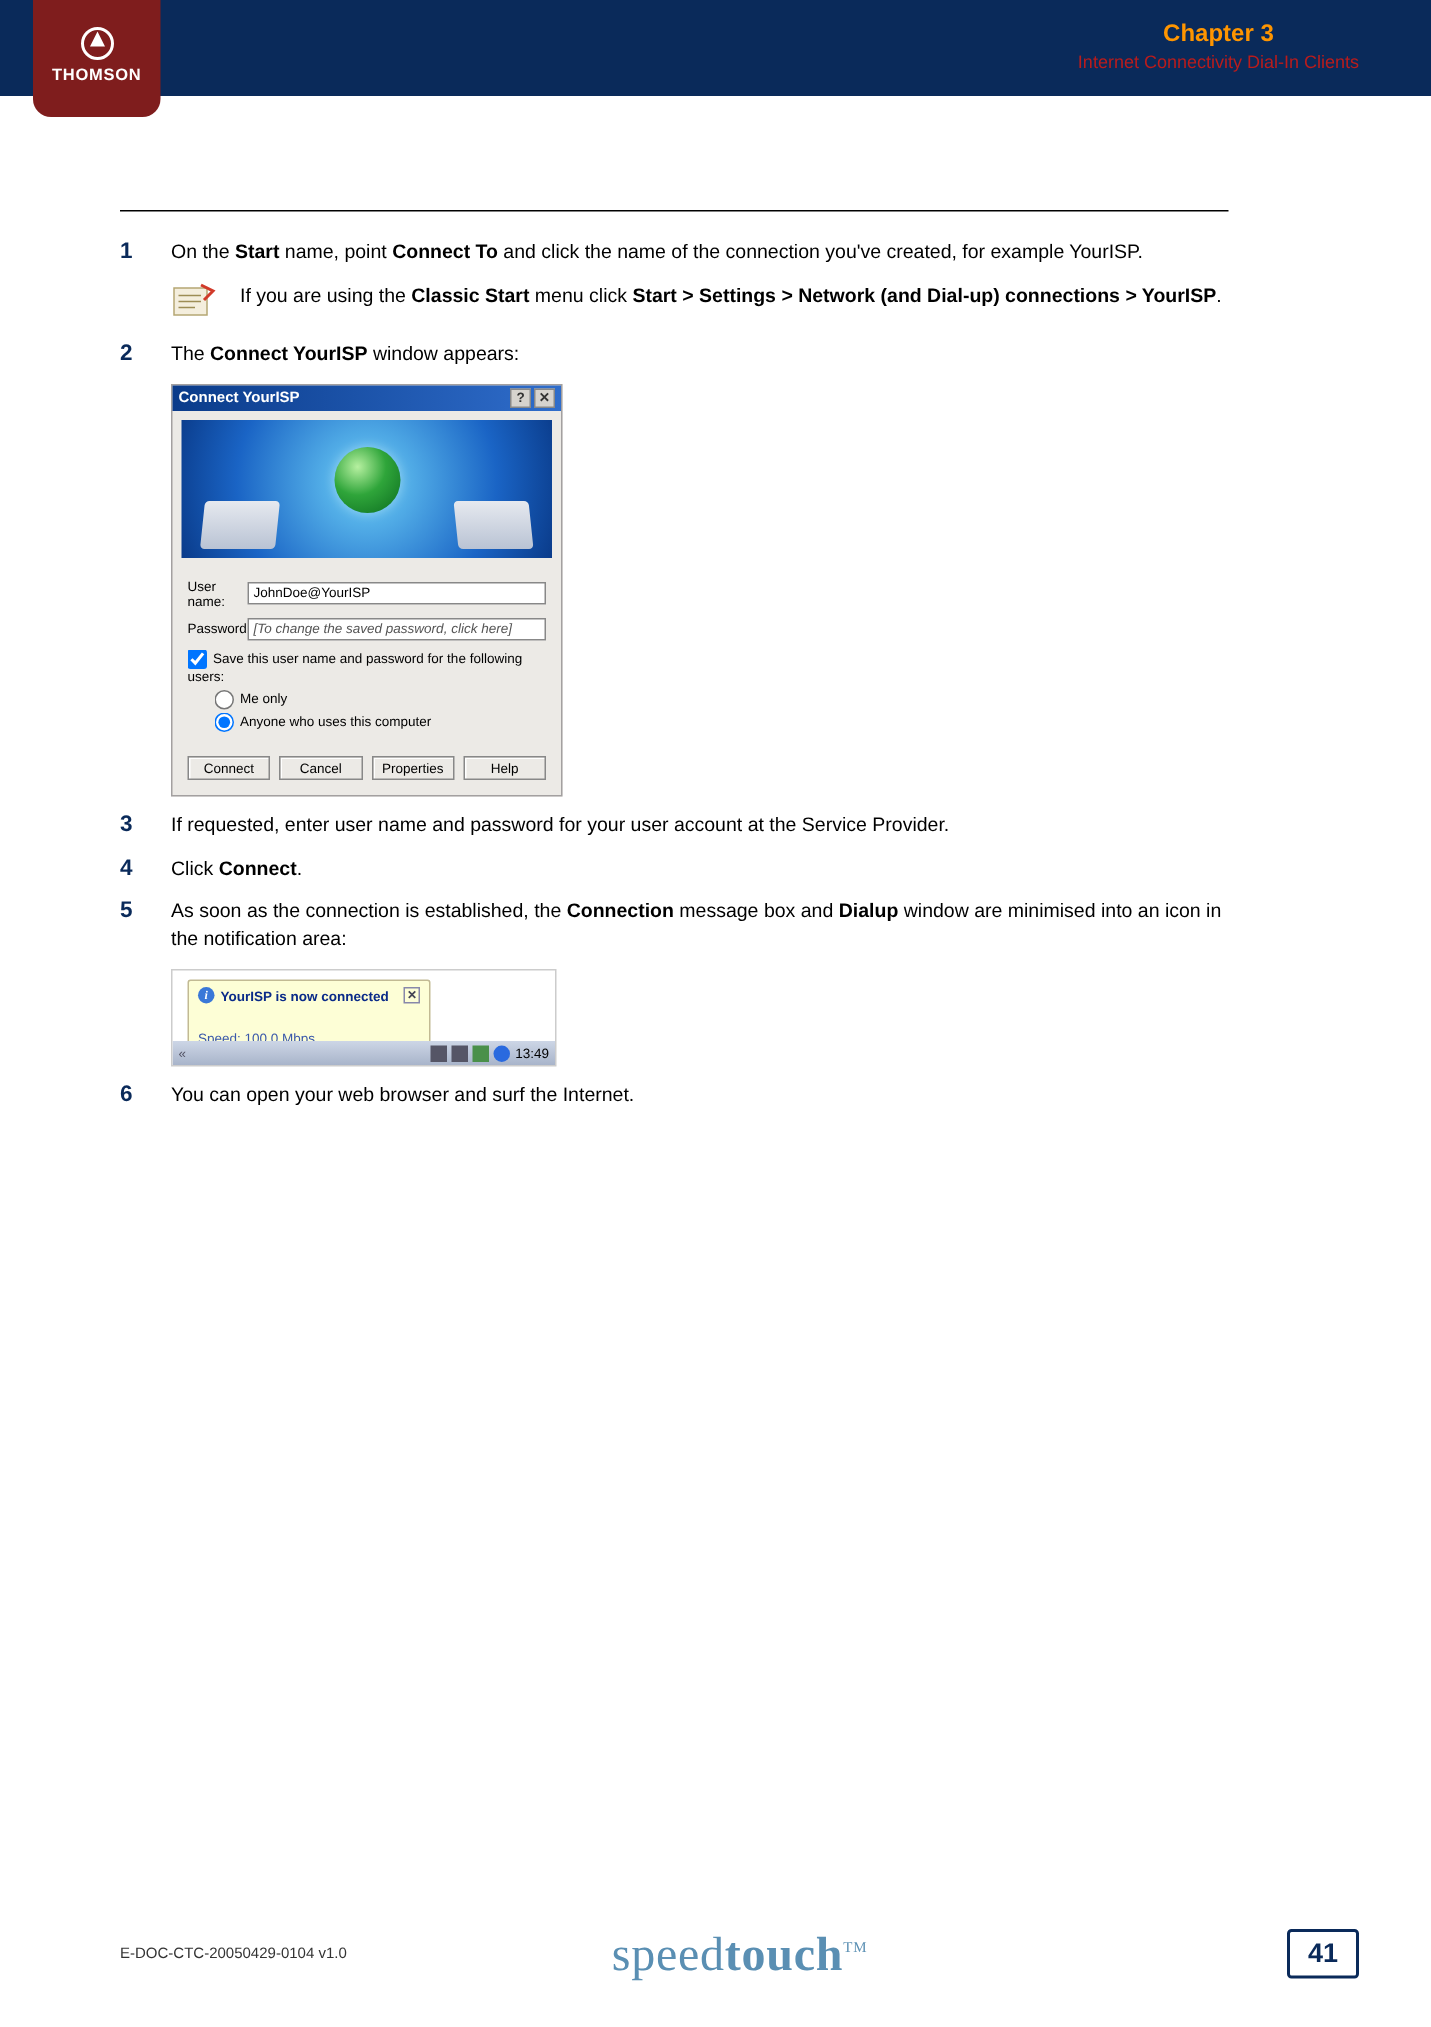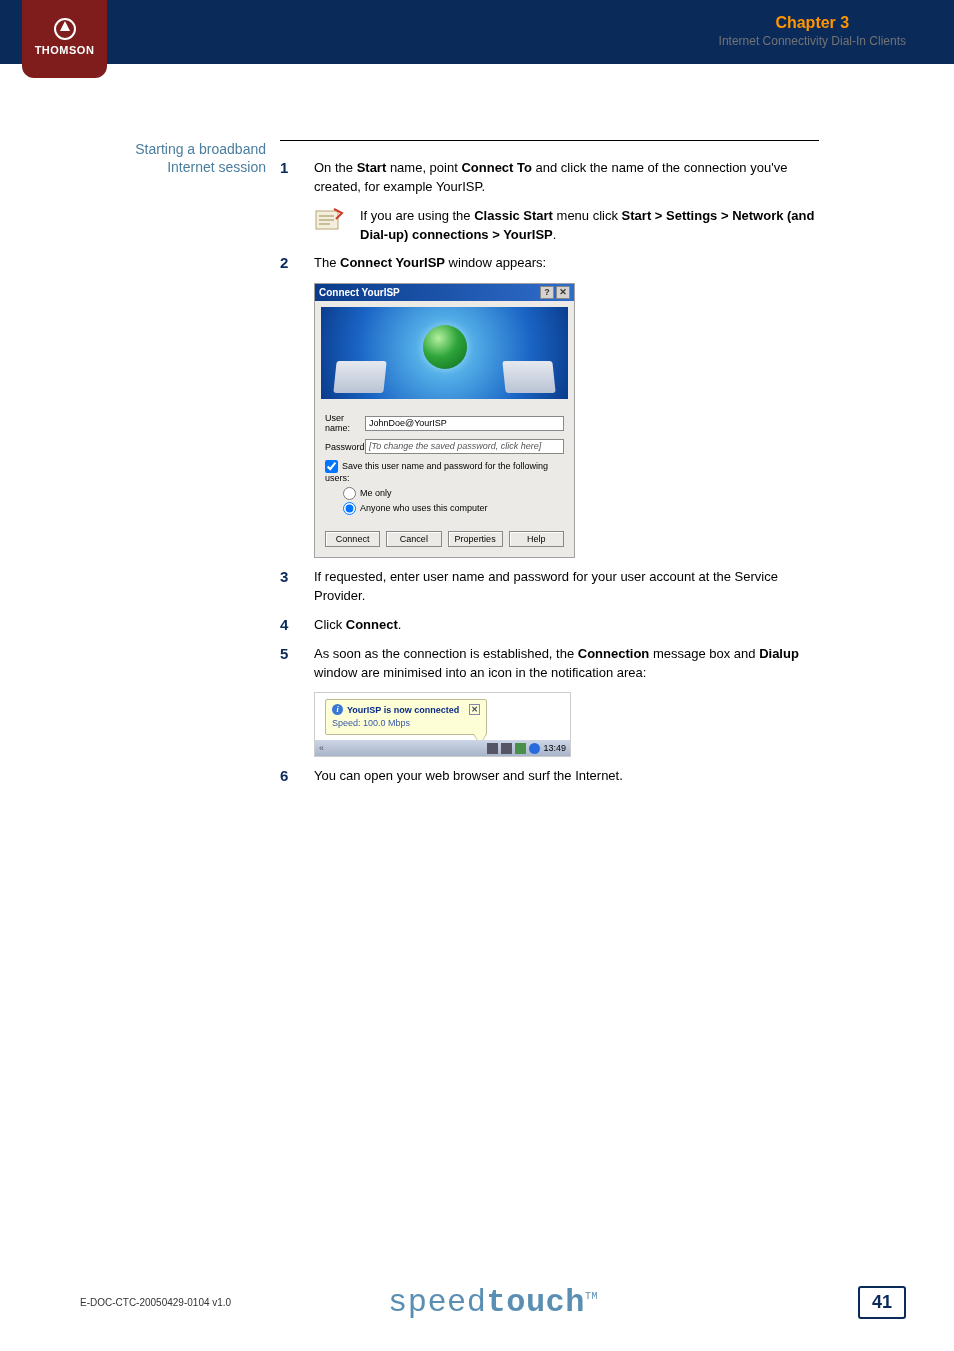--- a/index.html
+++ b/index.html
@@ -6,21 +6,21 @@
   body { width: 954px; height: 1351px; font-family: Verdana, Arial, sans-serif; font-size: 13px; color: #000; position: relative; background: #fff; }
 
   
   .header { height: 90px; background: #fff; position: relative; }
   .header-stripe { position: absolute; top: 0; left: 0; right: 0; height: 64px; background: #0a2a5a; }
   .logo-tab { position: absolute; top: 0; left: 22px; width: 85px; height: 78px; background: #7f1d1d; border-radius: 0 0 12px 12px; color: #fff; text-align: center; padding-top: 18px; }
   .logo-tab svg { display: block; margin: 0 auto 4px; }
   .logo-text { font-size: 11px; font-weight: bold; letter-spacing: 0.5px; }
   .header-right { position: absolute; top: 14px; right: 48px; text-align: center; }
   .chapter { color: #ff9500; font-weight: bold; font-size: 16px; }
-  .subtitle { color: #737373; font-size: 12px; margin-top: 2px; }
+  .subtitle { color: #b91c1c; font-size: 12px; margin-top: 2px; }
 
   
   .content { position: absolute; top: 140px; left: 80px; right: 135px; }
   .section-row { display: flex; }
   .section-label { width: 200px; text-align: right; color: #4a7d9e; font-size: 14px; line-height: 1.3; padding-right: 14px; }
   .section-body { flex: 1; border-top: 1px solid #000; padding-top: 18px; }
   .lead { margin-bottom: 10px; }
 
   .step { display: flex; margin-bottom: 10px; }
   .step-num { width: 34px; color: #0a2a5a; font-weight: bold; font-size: 15px; flex-shrink: 0; }
@@ -53,33 +53,33 @@
   .dlg-radio { margin-left: 18px; margin-bottom: 2px; }
   .dlg-btns { display: flex; gap: 6px; padding: 8px 10px 10px; }
   .dlg-btn { flex: 1; background: #eceae6; border: 1px solid #888; box-shadow: 1px 1px 0 #fff inset; padding: 2px 0; text-align: center; font-size: 9px; }
 
   
   .tray-wrap { width: 257px; height: 65px; margin: 4px 0 10px 34px; border: 1px solid #ccc; position: relative; background: #fff; overflow: hidden; }
   .balloon { position: absolute; top: 6px; left: 10px; background: #fdfed6; border: 1px solid #c2ba93; padding: 4px 6px 6px; font-family: Tahoma, sans-serif; font-size: 9px; border-radius: 2px; }
   .balloon-title { display: flex; align-items: center; gap: 4px; font-weight: bold; color: #0a2a88; }
   .balloon-title .biclose { margin-left: 6px; border: 1px solid #88a; width: 11px; height: 11px; text-align: center; line-height: 9px; font-size: 8px; color: #445; }
   .biicon { width: 11px; height: 11px; border-radius: 50%; background: #3a78d8; color: #fff; font-size: 8px; line-height: 11px; text-align: center; font-style: italic; font-family: serif; }
-  .balloon-sub { color: #3a58aa; margin-top: 3px; }
+  .balloon-sub { color: #3a58aa; margin-top: 18px; }
   .balloon-tail { position: absolute; width: 0; height: 0; border-left: 6px solid transparent; border-right: 6px solid transparent; border-top: 10px solid #fdfed6; top: 100%; left: 148px; }
   .balloon-tail-border { position: absolute; width: 0; height: 0; border-left: 7px solid transparent; border-right: 7px solid transparent; border-top: 11px solid #c2ba93; top: 100%; left: 147px; }
   .taskbar { position: absolute; bottom: 0; left: 0; right: 0; height: 16px; background: linear-gradient(#cdd6e6,#a8b4ca); display: flex; justify-content: flex-end; align-items: center; padding-right: 4px; gap: 3px; font-family: Tahoma, sans-serif; font-size: 9px; }
   .ticon { width: 11px; height: 11px; background: #556; }
   .ticon.blue { background: #2a6adf; border-radius: 50%; }
   .ticon.grn { background: #4a904a; }
   .tray-left { margin-right: auto; margin-left: 4px; color: #556; }
 
   
   .footer { position: absolute; bottom: 32px; left: 80px; right: 48px; display: flex; align-items: center; justify-content: space-between; }
   .docid { font-size: 10px; color: #333; }
-  .brand { font-size: 32px; color: #5a8fb3; font-weight: 300; letter-spacing: 0.5px; font-family: Liberation Mono, monospace; position: absolute; left: 50%; transform: translateX(-50%); }
+  .brand { font-size: 32px; color: #5a8fb3; font-weight: 300; letter-spacing: 0.5px; font-family: Liberation Serif, serif; position: absolute; left: 50%; transform: translateX(-50%); }
   .brand .bold { font-weight: bold; }
   .brand .tm { font-size: 10px; vertical-align: super; }
   .pagenum { border: 2px solid #0a2a5a; padding: 4px 12px; font-weight: bold; font-size: 18px; color: #0a2a5a; border-radius: 3px; }
 </style>
 </head>
 <body>
 
 <div class="header">
   <div class="header-stripe"></div>
   <div class="logo-tab">
@@ -90,24 +90,20 @@
     <div class="logo-text">THOMSON</div>
   </div>
   <div class="header-right">
     <div class="chapter">Chapter 3</div>
     <div class="subtitle">Internet Connectivity Dial-In Clients</div>
   </div>
 </div>
 
 <div class="content">
   <div class="section-row">
-    <div class="section-label">
-      <span>Starting a broadband</span><br>
-      <span>Internet session</span>
-    </div>
     <div class="section-body">
 
       <div class="step">
         <div class="step-num">1</div>
         <div class="step-text">
           <p><span>On the </span><b>Start</b><span> name, point </span><b>Connect To</b><span> and click the name of the connection you've created, for example YourISP.</span></p>
         </div>
       </div>
 
       <div class="note-row">

